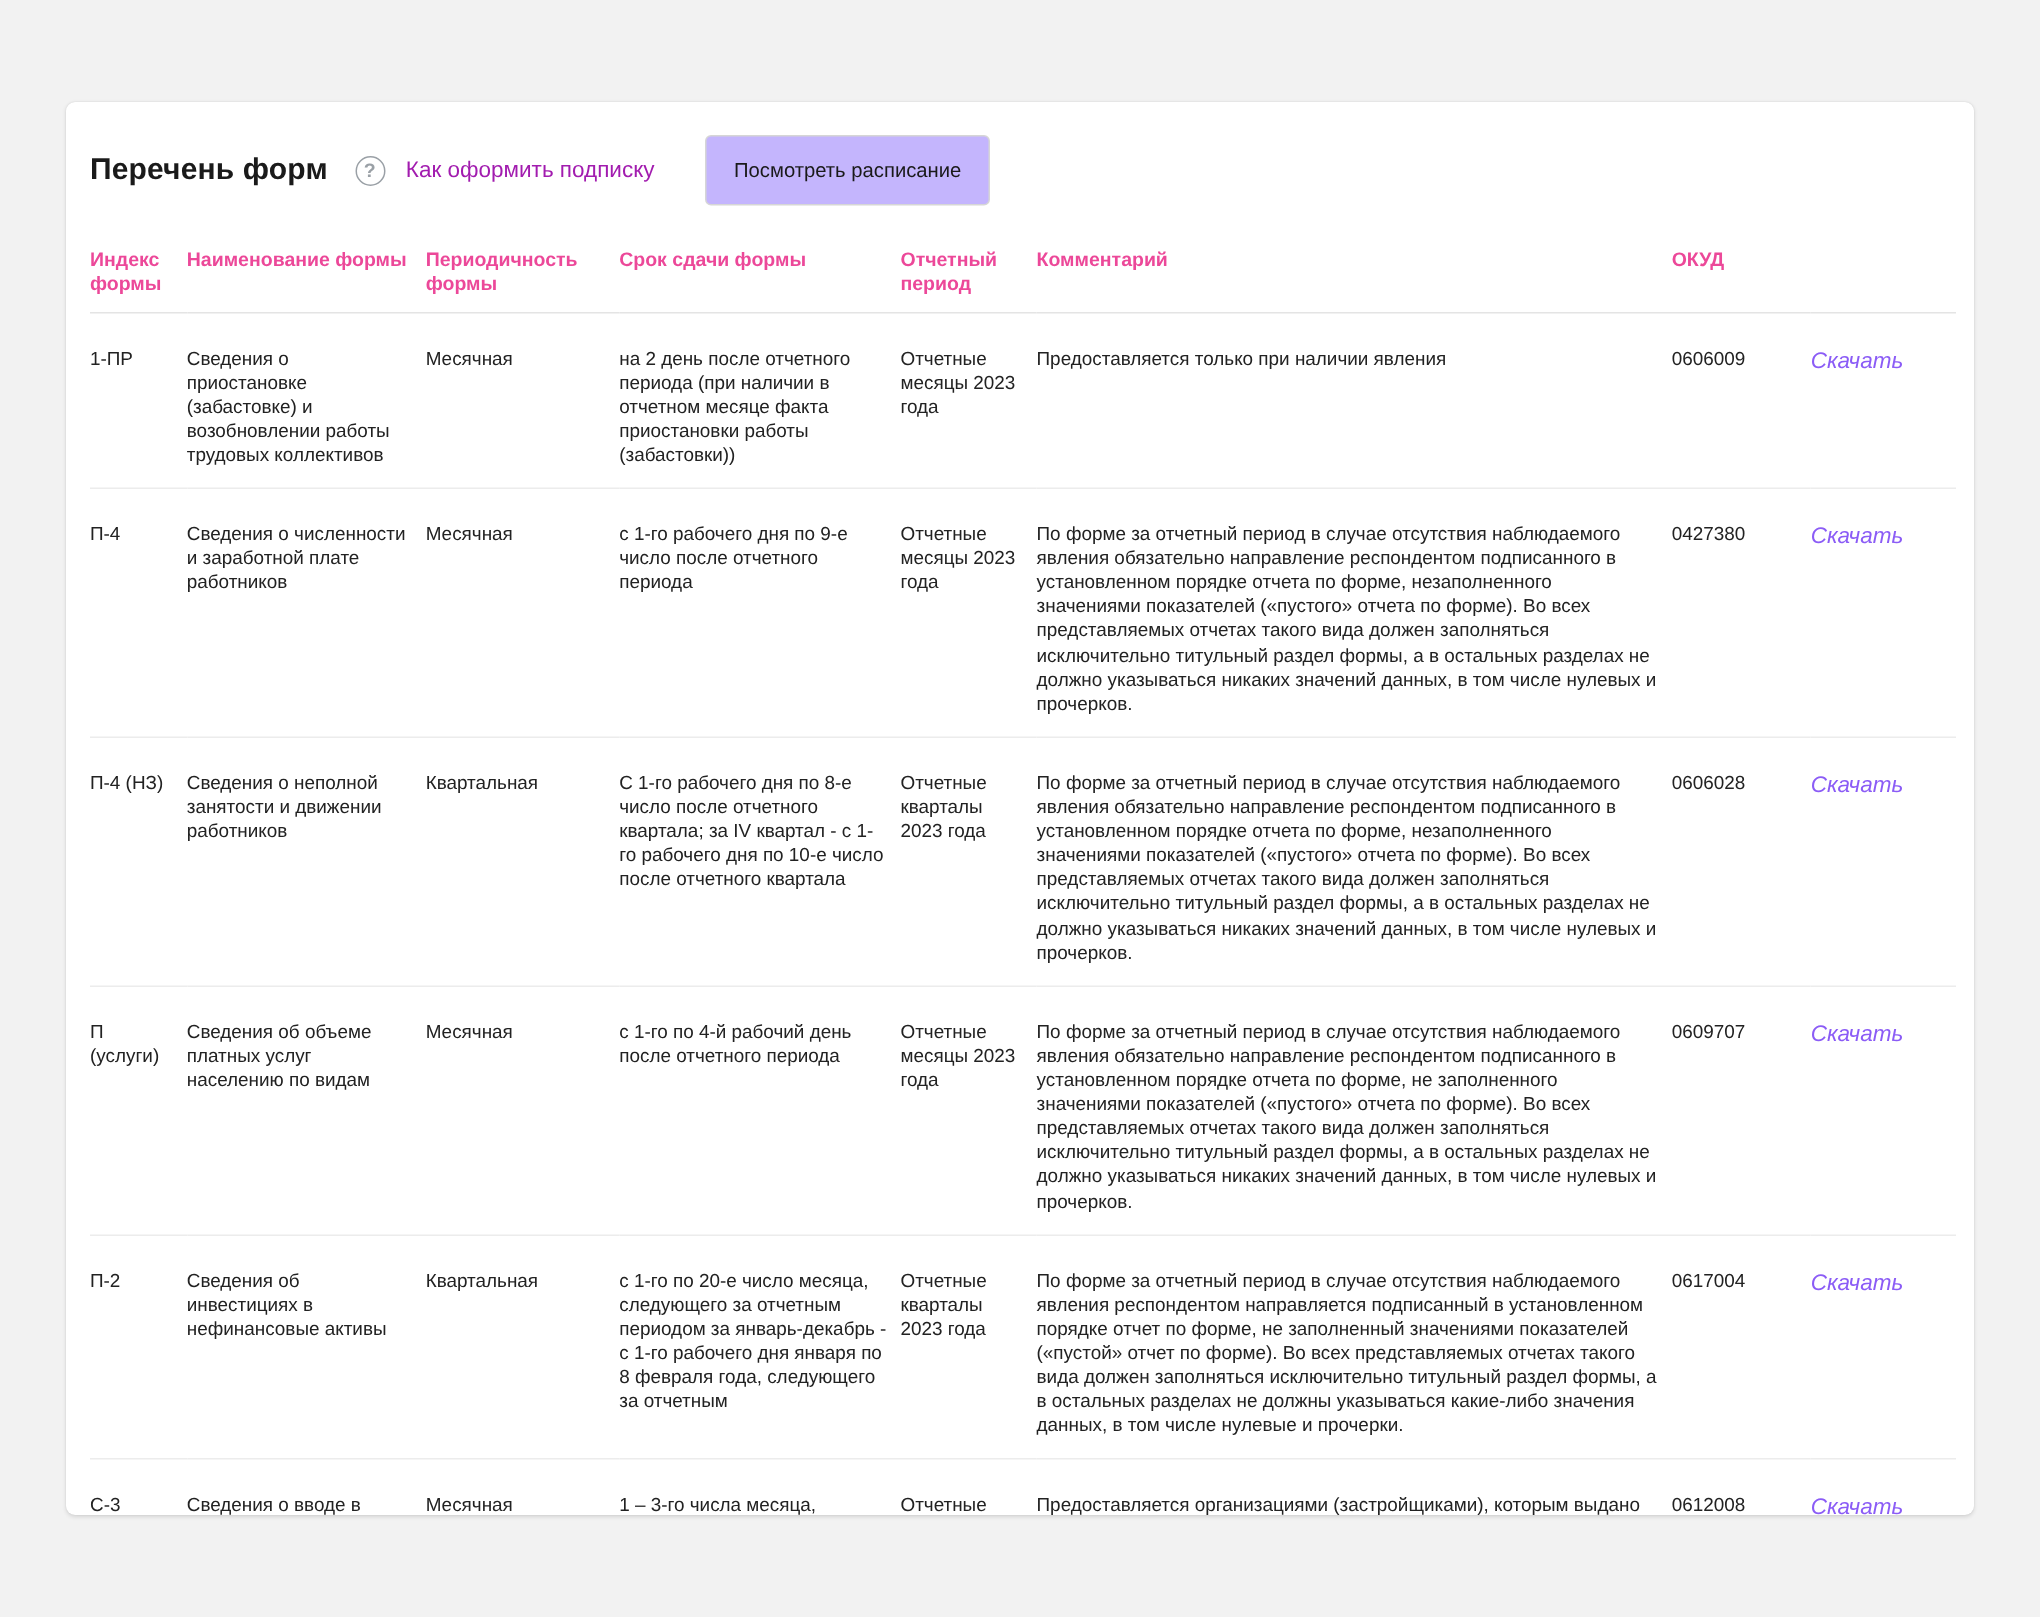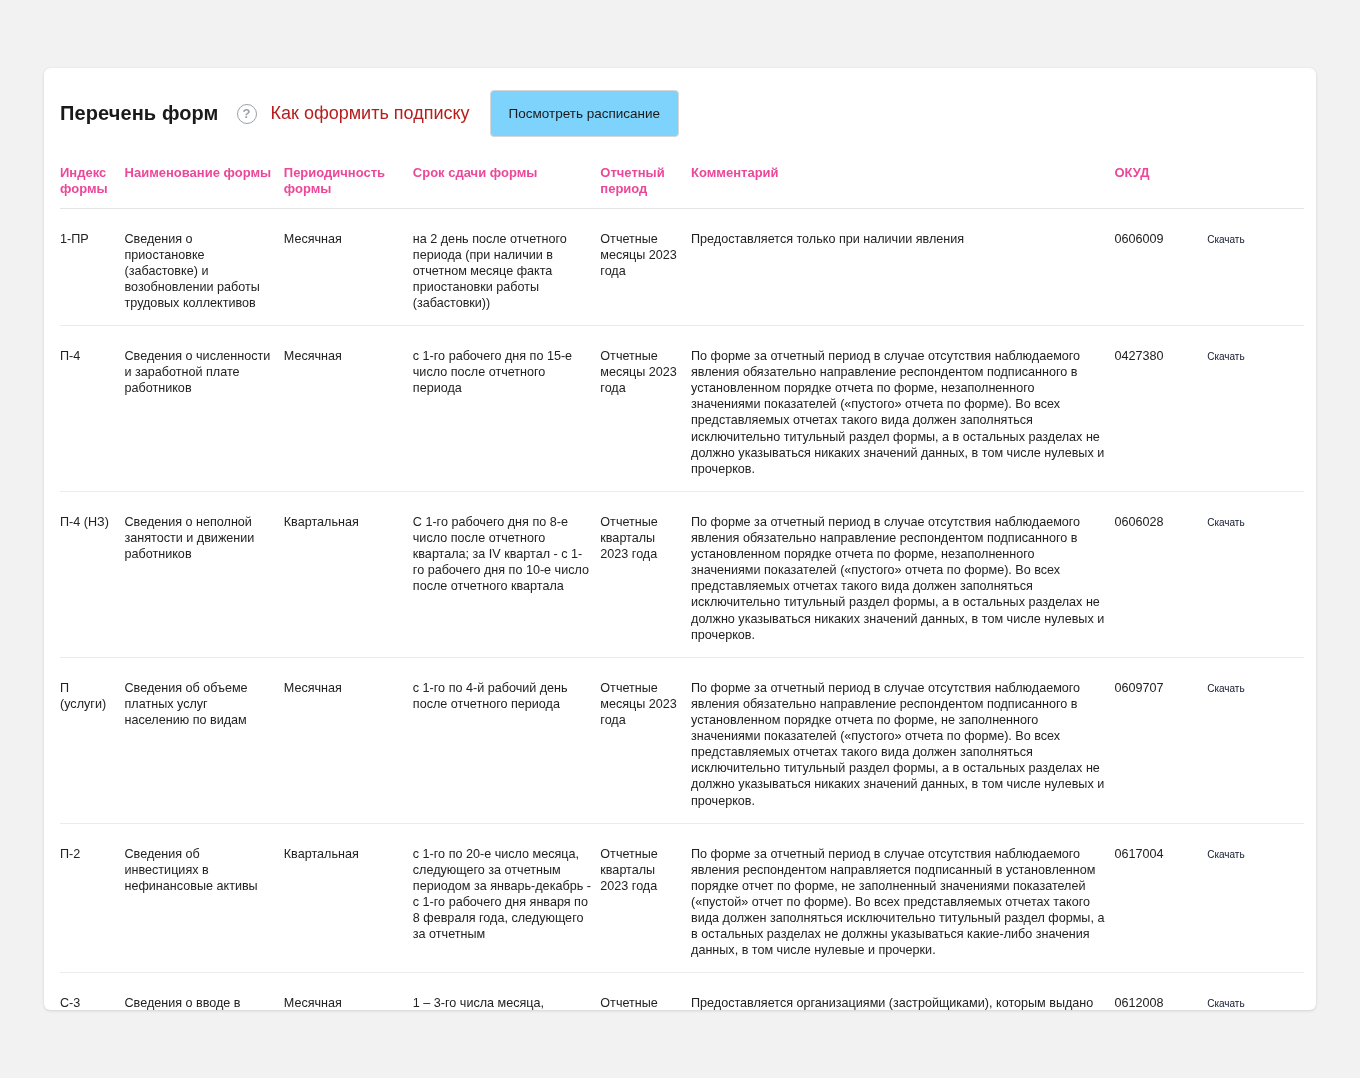--- a/index.html
+++ b/index.html
@@ -52,30 +52,30 @@
     font-size: 13px;
     line-height: 18px;
     text-align: center;
     font-weight: bold;
     cursor: pointer;
     flex: 0 0 auto;
     margin-right: 14px;
     box-sizing: border-box;
   }
   .subscribe-link {
-    font-size: 18px;
-    color: #b91c1c;
-    cursor: pointer;
-    margin-right: 20px;
+    font-size: 15px;
+    color: #a21caf;
+    cursor: pointer;
+    margin-right: 34px;
     white-space: nowrap;
   }
   .schedule-btn {
     font-size: 13.5px;
     color: #1a1a1a;
-    background: #7dd3fc;
+    background: #c4b5fd;
     border: 1px solid #d6d6d6;
     border-radius: 4px;
     padding: 15px 18px;
     cursor: pointer;
     white-space: nowrap;
     font-family: "Liberation Sans", sans-serif;
   }
 
   table.forms {
     width: 1244px;
@@ -104,25 +104,26 @@
   table.forms tbody tr:last-child td { border-bottom: none; }
   .col-index   { width: 64px; }
   .col-name    { width: 158px; }
   .col-period  { width: 128px; }
   .col-dead    { width: 186px; }
   .col-repper  { width: 90px; }
   .col-comment { width: 420px; }
   .col-okud    { width: 92px; }
   .col-dl      { width: 96px; }
   .dl-link {
-    color: #0f172a;
-    font-size: 10px;
+    color: #8b5cf6;
+    font-size: 15px;
     cursor: pointer;
     text-decoration: none;
     white-space: nowrap;
+    font-style: italic;
   }
 </style>
 </head>
 <body>
 
 <div class="page">
   <div class="card">
 
     <div class="header-row">
       <div class="page-title">Перечень форм</div>
@@ -162,21 +163,21 @@
             <td>на 2 день после отчетного периода (при наличии в отчетном месяце факта приостановки работы (забастовки))</td>
             <td>Отчетные месяцы 2023 года</td>
             <td>Предоставляется только при наличии явления</td>
             <td>0606009</td>
             <td><span class="dl-link">Скачать</span></td>
           </tr>
           <tr>
             <td>П-4</td>
             <td>Сведения о численности и заработной плате работников</td>
             <td>Месячная</td>
-            <td>с 1-го рабочего дня по 15-е число после отчетного периода</td>
+            <td>с 1-го рабочего дня по 9-е число после отчетного периода</td>
             <td>Отчетные месяцы 2023 года</td>
             <td>По форме за отчетный период в случае отсутствия наблюдаемого явления обязательно направление респондентом подписанного в установленном порядке отчета по форме, незаполненного значениями показателей («пустого» отчета по форме). Во всех представляемых отчетах такого вида должен заполняться исключительно титульный раздел формы, а в остальных разделах не должно указываться никаких значений данных, в том числе нулевых и прочерков.</td>
             <td>0427380</td>
             <td><span class="dl-link">Скачать</span></td>
           </tr>
           <tr>
             <td>П-4 (НЗ)</td>
             <td>Сведения о неполной занятости и движении работников</td>
             <td>Квартальная</td>
             <td>С 1-го рабочего дня по 8-е число после отчетного квартала; за IV квартал - с 1-го рабочего дня по 10-е число после отчетного квартала</td>

